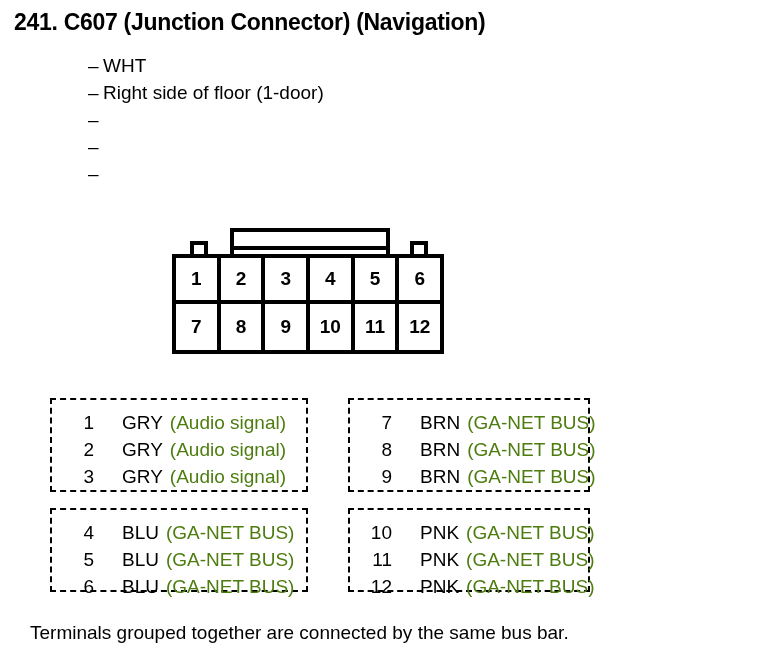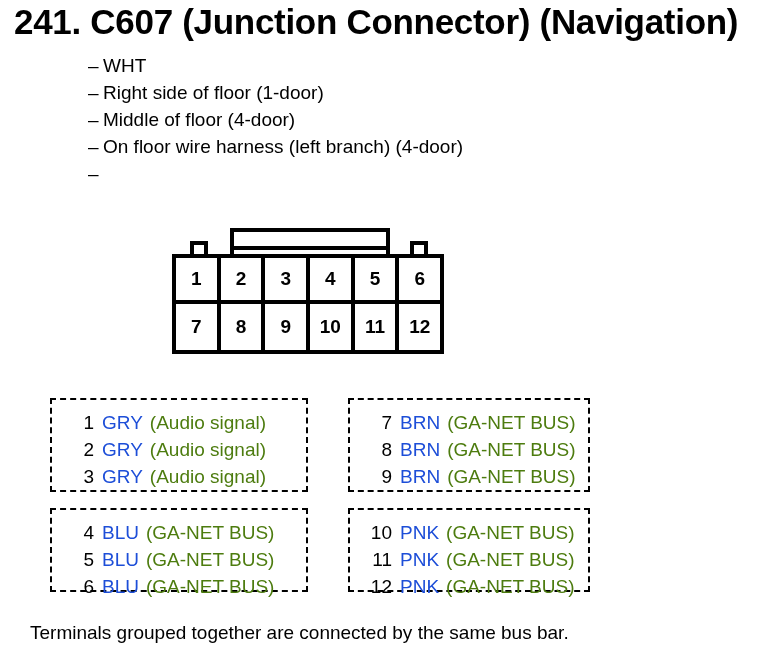--- a/index.html
+++ b/index.html
@@ -14,21 +14,21 @@
     font-family: "Liberation Sans", sans-serif;
     color: #000000;
     overflow: hidden;
   }
 
   
   #page-title {
     position: absolute;
     left: 14px;
     top: 5px;
-    font-size: 35px;
+    font-size: 23px;
     font-weight: bold;
     letter-spacing: -0.3px;
     white-space: nowrap;
     line-height: 34px;
   }
 
   
   #description-list {
     position: absolute;
     left: 88px;
@@ -139,21 +139,22 @@
     white-space: nowrap;
     padding-left: 18px;
   }
   .pin-num {
     min-width: 24px;
     text-align: right;
     color: #000;
   }
   .pin-color {
     padding-left: 8px;
-    color: #1d4ed8;
+    color: #000000;
+    margin-left: 20px;
   }
   .pin-signal {
     padding-left: 7px;
     color: #4d7c0f;
   }
 
   
   #footer-note {
     position: absolute;
     left: 30px;
@@ -172,25 +173,23 @@
   <div class="desc-item">
     <span class="desc-dash">–</span>
     <span>WHT</span>
   </div>
   <div class="desc-item">
     <span class="desc-dash">–</span>
     <span>Right side of floor (1-door)</span>
   </div>
   <div class="desc-item">
     <span class="desc-dash">–</span>
-    <span>Middle of floor (4-door)</span>
-  </div>
-  <div class="desc-item">
-    <span class="desc-dash">–</span>
-    <span>On floor wire harness (left branch) (4-door)</span>
+  </div>
+  <div class="desc-item">
+    <span class="desc-dash">–</span>
   </div>
   <div class="desc-item">
     <span class="desc-dash">–</span>
   </div>
 </div>
 
 <div id="connector-diagram">
   <div class="latch-outer"></div>
   <div class="latch-bar"></div>
   <div class="notch notch-left"></div>

